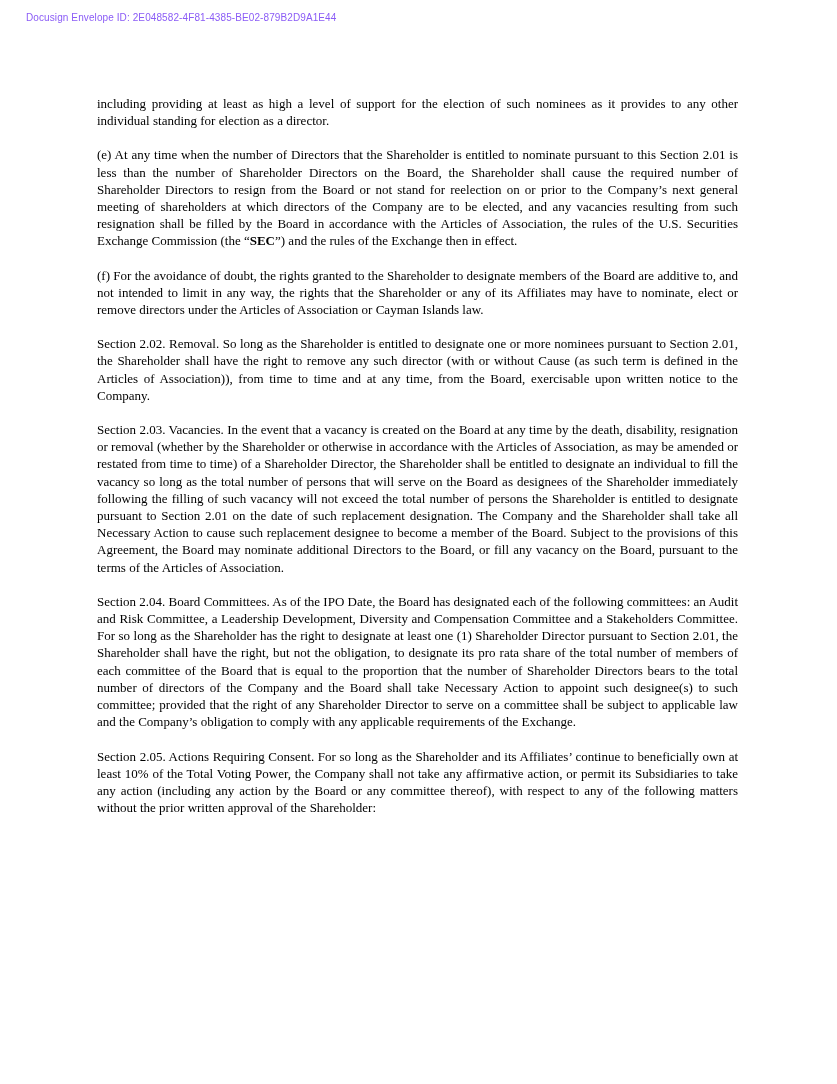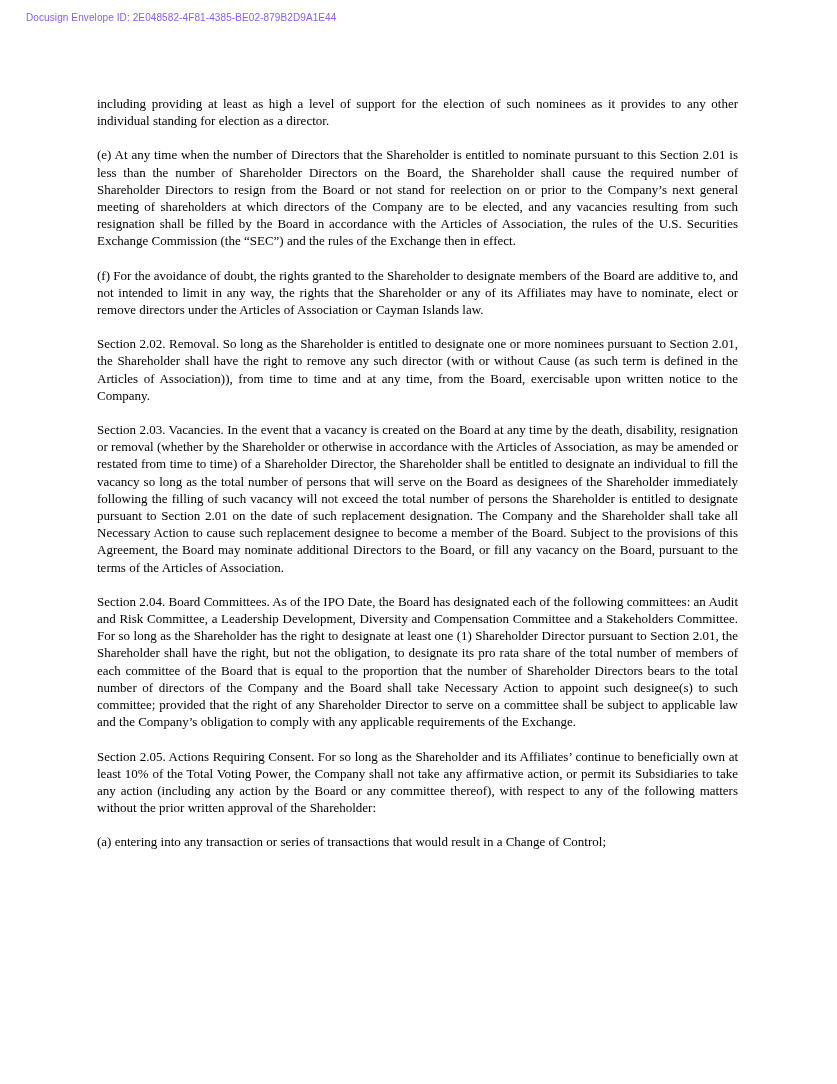--- a/index.html
+++ b/index.html
@@ -38,30 +38,29 @@
   }
   .content p.para {
     margin: 0 0 17px 0;
     padding: 0;
   }
   .content p.para:last-child {
     margin-bottom: 0;
   }
   .seg-normal { font-style: normal; font-weight: normal; }
   .seg-italic { }
-  .seg-bold   { font-weight: normal; }
+  .seg-bold   { font-weight: bold; }
 </style>
 </head>
 <body>
 
 <div class="page">
   <div class="docusign-header">Docusign Envelope ID: 2E048582-4F81-4385-BE02-879B2D9A1E44</div>
   <div class="content">
       <p class="para"><span class="seg-normal">including providing at least as high a level of  support for the election of such nominees as it provides to any other individual standing  for election as a director.</span></p>
       <p class="para"><span class="seg-normal">(e) At any time when the number of Directors that the Shareholder is entitled  to nominate pursuant to this Section 2.01 is less than the number of Shareholder Directors  on the Board, the Shareholder shall cause the required number of Shareholder Directors  to resign from the Board or not stand for reelection on or prior to the Company’s next  general meeting of shareholders at which directors of the Company are to be elected, and  any vacancies resulting from such resignation shall be filled by the Board in accordance with the Articles of Association, the rules of the U.S. Securities Exchange Commission  (the “</span><span class="seg-bold">SEC</span><span class="seg-normal">”) and the rules of the Exchange then in effect.</span></p>
       <p class="para"><span class="seg-normal">(f) For the avoidance of doubt, the rights granted to the Shareholder to  designate members of the Board are additive to, and not intended to limit in any way, the  rights that the Shareholder or any of its Affiliates may have to nominate, elect or remove  directors under the Articles of Association or Cayman Islands law.</span></p>
       <p class="para"><span class="seg-normal">Section 2.02. </span><span class="seg-italic">Removal.</span><span class="seg-normal"> So long as the Shareholder is entitled to designate one or  more nominees pursuant to Section 2.01, the Shareholder shall have the right to remove  any such director (with or without Cause (as such term is defined in the Articles of  Association)), from time to time and at any time, from the Board, exercisable upon  written notice to the Company.</span></p>
       <p class="para"><span class="seg-normal">Section 2.03. </span><span class="seg-italic">Vacancies.</span><span class="seg-normal"> In the event that a vacancy is created on the Board at  any time by the death, disability, resignation or removal (whether by the Shareholder or  otherwise in accordance with the Articles of Association, as may be amended or restated  from time to time) of a Shareholder Director, the Shareholder shall be entitled to  designate an individual to fill the vacancy so long as the total number of persons that will  serve on the Board as designees of the Shareholder immediately following the filling of such vacancy will not exceed the total number of persons the Shareholder is entitled to  designate pursuant to Section 2.01 on the date of such replacement designation. The  Company and the Shareholder shall take all Necessary Action to cause such replacement  designee to become a member of the Board. Subject to the provisions of this Agreement,  the Board may nominate additional Directors to the Board, or fill any vacancy on the  Board, pursuant to the terms of the Articles of Association.</span></p>
       <p class="para"><span class="seg-normal">Section 2.04. </span><span class="seg-italic">Board Committees.</span><span class="seg-normal"> As of the IPO Date, the Board has designated  each of the following committees: an Audit and Risk Committee, a Leadership  Development, Diversity and Compensation Committee and a Stakeholders  Committee. For so long as the Shareholder has the right to designate at least one  (1) Shareholder Director pursuant to Section 2.01, the Shareholder shall have the right,  but not the obligation, to designate its pro rata share of the total number of members of  each committee of the Board that is equal to the proportion that the number of  Shareholder Directors bears to the total number of directors of the Company and the  Board shall take Necessary Action to appoint such designee(s) to such committee;  </span><span class="seg-italic">provided</span><span class="seg-normal"> that the right of any Shareholder Director to serve on a committee shall be subject to applicable law and the Company’s obligation to comply with any applicable  requirements of the Exchange.</span></p>
       <p class="para"><span class="seg-normal">Section 2.05. </span><span class="seg-italic">Actions Requiring Consent.</span><span class="seg-normal"> For so long as the Shareholder and its  Affiliates’ continue to beneficially own at least 10% of the Total Voting Power, the  Company shall not take any affirmative action, or permit its Subsidiaries to take any  action (including any action by the Board or any committee thereof), with respect to any  of the following matters without the prior written approval of the Shareholder:</span></p>
-      <p class="para"><span class="seg-normal">(a) entering into any transaction or series of transactions that would result in a  Change of Control;</span></p>
     </div>
 </div>
 
 </body></html>

